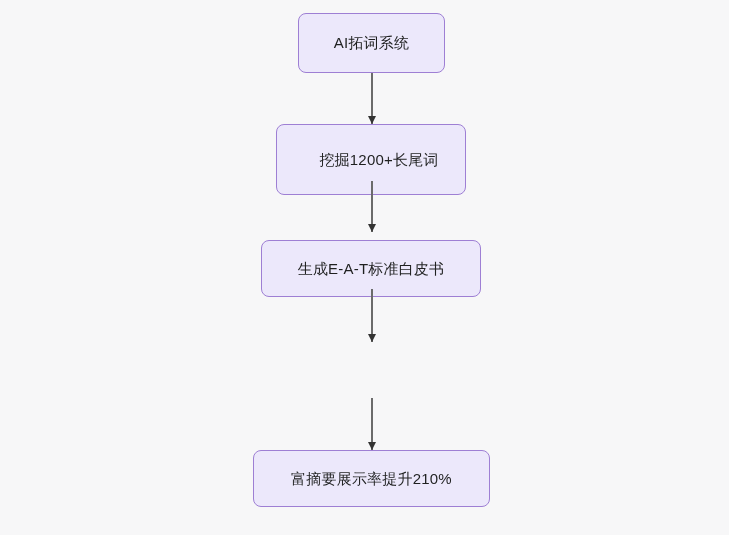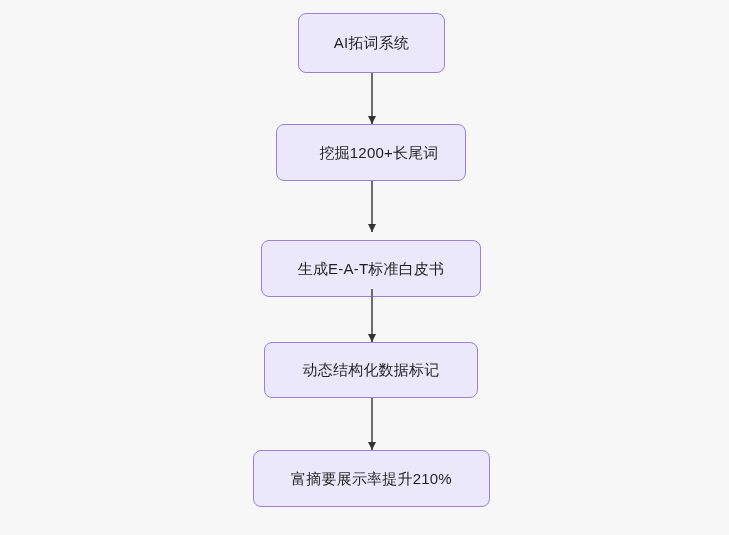--- a/index.html
+++ b/index.html
@@ -67,41 +67,38 @@
 
   <div class="node" id="node-n1" style="left: 298px; top: 13px; width: 147px; height: 60px; background: rgb(236, 232, 251); border-color: rgb(158, 127, 212); color: rgb(31, 32, 32);">
     <span class="node-label">AI拓词系统</span>
   </div>
 
   <div class="edge" id="edge-e1" style="left: 371px; top: 73px; width: 2px; height: 51px;">
     <div class="edge-line" style="height: 51px; background: rgb(107, 107, 107);"></div>
     <div class="edge-head" style="top: 43px; border-top-color: rgb(51, 51, 51);"></div>
   </div>
 
-  <div class="node" id="node-n2" style="left: 276px; top: 124px; width: 190px; height: 57px; background: rgb(236, 232, 251); border-color: rgb(158, 127, 212); color: rgb(31, 32, 32); padding-left: 16px;">
+  <div class="node" id="node-n2" style="left: 276px; top: 124px; width: 190px; height: 71px; background: rgb(236, 232, 251); border-color: rgb(158, 127, 212); color: rgb(31, 32, 32); padding-left: 16px;">
     <span class="node-label">挖掘1200+长尾词</span>
   </div>
 
   <div class="edge" id="edge-e2" style="left: 371px; top: 181px; width: 2px; height: 51px;">
     <div class="edge-line" style="height: 51px; background: rgb(107, 107, 107);"></div>
     <div class="edge-head" style="top: 43px; border-top-color: rgb(51, 51, 51);"></div>
   </div>
 
   <div class="node" id="node-n3" style="left: 261px; top: 232px; width: 220px; height: 57px; background: rgb(236, 232, 251); border-color: rgb(158, 127, 212); color: rgb(31, 32, 32); margin-top: 8px;">
     <span class="node-label">生成E-A-T标准白皮书</span>
   </div>
 
   <div class="edge" id="edge-e3" style="left: 371px; top: 289px; width: 2px; height: 53px;">
     <div class="edge-line" style="height: 53px; background: rgb(107, 107, 107);"></div>
     <div class="edge-head" style="top: 45px; border-top-color: rgb(51, 51, 51);"></div>
   </div>
 
-  <div class="node" id="node-n4" style="left: 264px; top: 342px; width: 214px; height: 56px; background: rgb(236, 232, 251); border-color: rgb(158, 127, 212); color: rgb(31, 32, 32);">
-    <span class="node-label">动态结构化数据标记</span>
-  </div>
 
   <div class="edge" id="edge-e4" style="left: 371px; top: 398px; width: 2px; height: 52px;">
     <div class="edge-line" style="height: 52px; background: rgb(107, 107, 107);"></div>
     <div class="edge-head" style="top: 44px; border-top-color: rgb(51, 51, 51);"></div>
   </div>
 
   <div class="node" id="node-n5" style="left: 253px; top: 450px; width: 237px; height: 57px; background: rgb(236, 232, 251); border-color: rgb(158, 127, 212); color: rgb(31, 32, 32);">
     <span class="node-label">富摘要展示率提升210%</span>
   </div>
 

